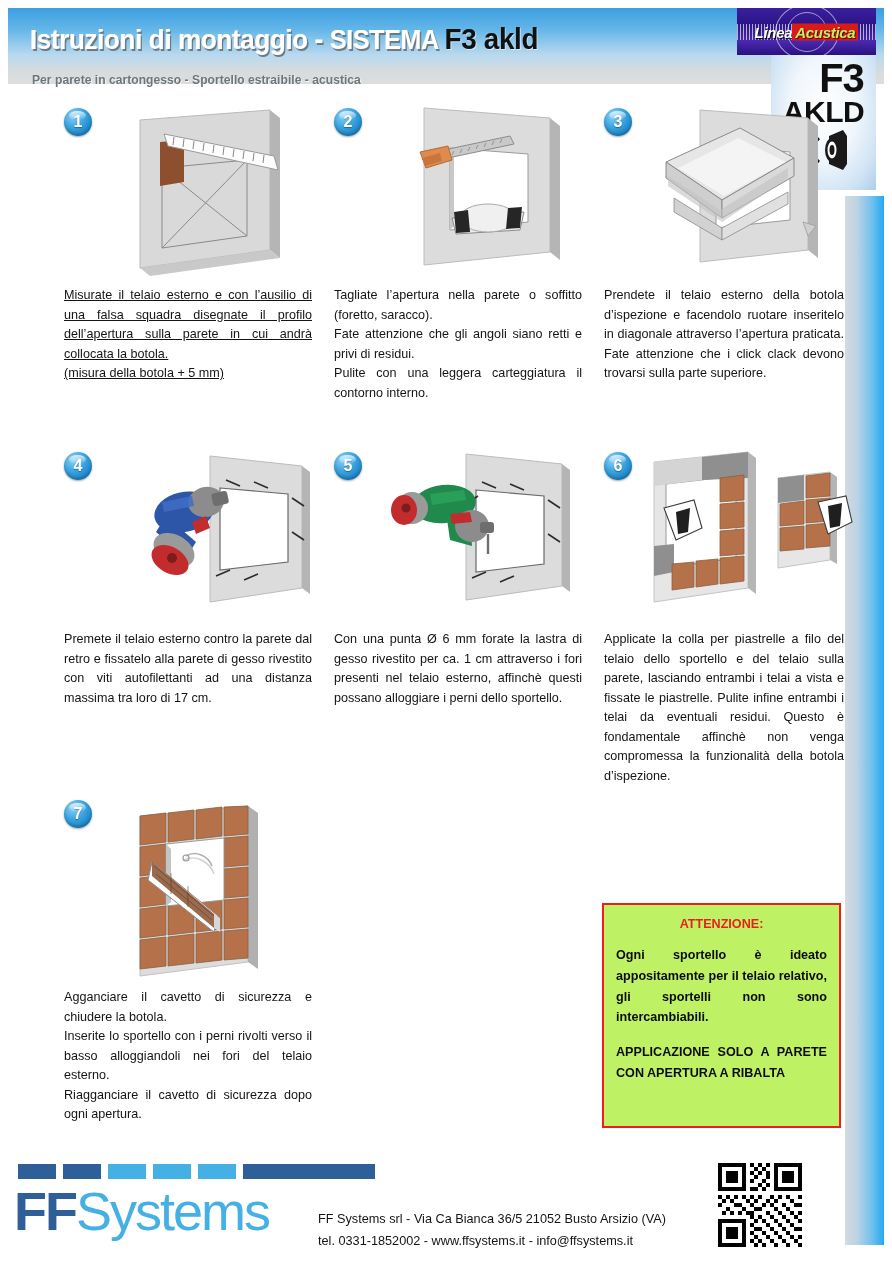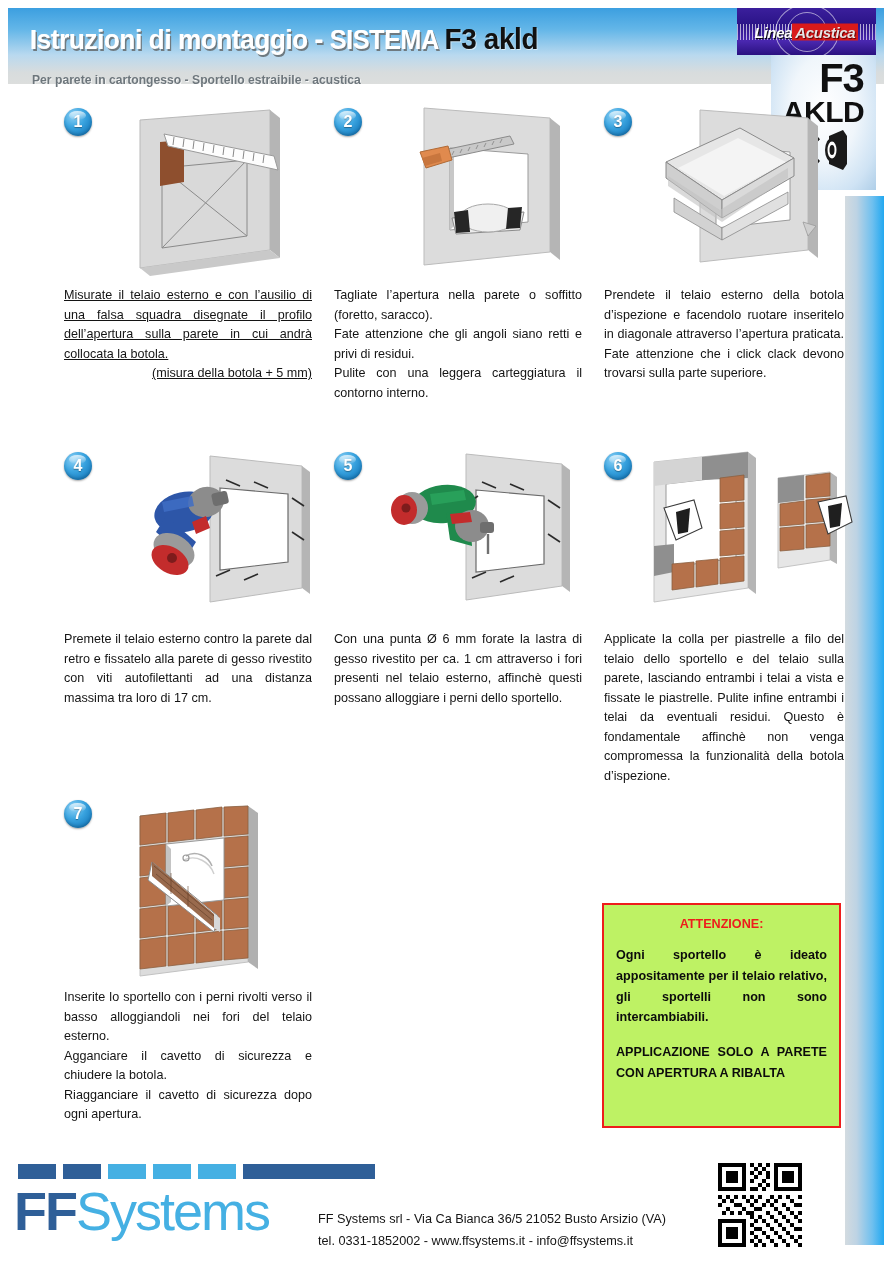--- a/index.html
+++ b/index.html
@@ -86,21 +86,21 @@
     transform: translateY(-50%);
     text-align: center;
     font-size: 15px;
     font-weight: bold;
     font-style: italic;
     letter-spacing: -0.3px;
     z-index: 3;
   }
   .la-text .linea { color: #ffffff; text-shadow: 1px 1px 1px #000; }
   .la-text .acustica {
-    color: #e5e5e5;
+    color: #bef264;
     background: #d91a1a;
     padding: 0 3px;
     text-shadow: 1px 1px 1px #5a0000;
     text-align: right;
   }
 
   
   .f3-badge {
     position: absolute;
     left: 771px; top: 55px;
@@ -157,21 +157,21 @@
   .illus { position: absolute; }
   .step-text {
     position: absolute;
     font-size: 12.6px;
     line-height: 1.55;
     color: #141414;
     text-align: justify;
     text-justify: inter-word;
   }
   .step-text p { margin: 0; }
-  .step-text p.nojust { text-align: right; }
+  .step-text p.nojust { text-align: left; }
 
   svg { display: block; overflow: visible; }
 
   
   .warn-box {
     position: absolute;
     left: 602px; top: 903px;
     width: 239px; height: 225px;
     border: 2.5px solid #ee1c1c;
     background: #bef264;
@@ -493,22 +493,22 @@
             <line x1="28" y1="62" x2="88" y2="112"></line>
           </g>
           <polygon points="88,110 94,114 94,128 88,124" fill="#d8d8d8"></polygon>
 
           <path d="M60,52 C70,46 82,52 86,62" stroke="#b0b0b0" stroke-width="1.6" fill="none"></path>
           <path d="M58,56 C70,50 84,58 88,70" stroke="#cfcfcf" stroke-width="1.4" fill="none"></path>
           <circle cx="60" cy="54" r="3" fill="none" stroke="#9a9a9a" stroke-width="1.2"></circle>
         </svg>
       </div>
       <div class="step-text" style="left:0px; top:188px; width:248px;">
+        <p>Agganciare il cavetto di sicurezza e chiudere la botola.</p>
         <p>Inserite lo sportello con i perni rivolti verso il basso alloggiandoli nei fori del telaio esterno.</p>
-        <p>Agganciare il cavetto di sicurezza e chiudere la botola.</p>
         <p>Riagganciare il cavetto di sicurezza dopo ogni apertura.</p>
       </div>
     </div>
 
   </div>
 
   <div class="warn-box">
     <div class="warn-title">ATTENZIONE:</div>
     <div class="warn-body">
       <div>Ogni sportello è ideato appositamente per il telaio relativo, gli sportelli non sono intercambiabili.</div>

